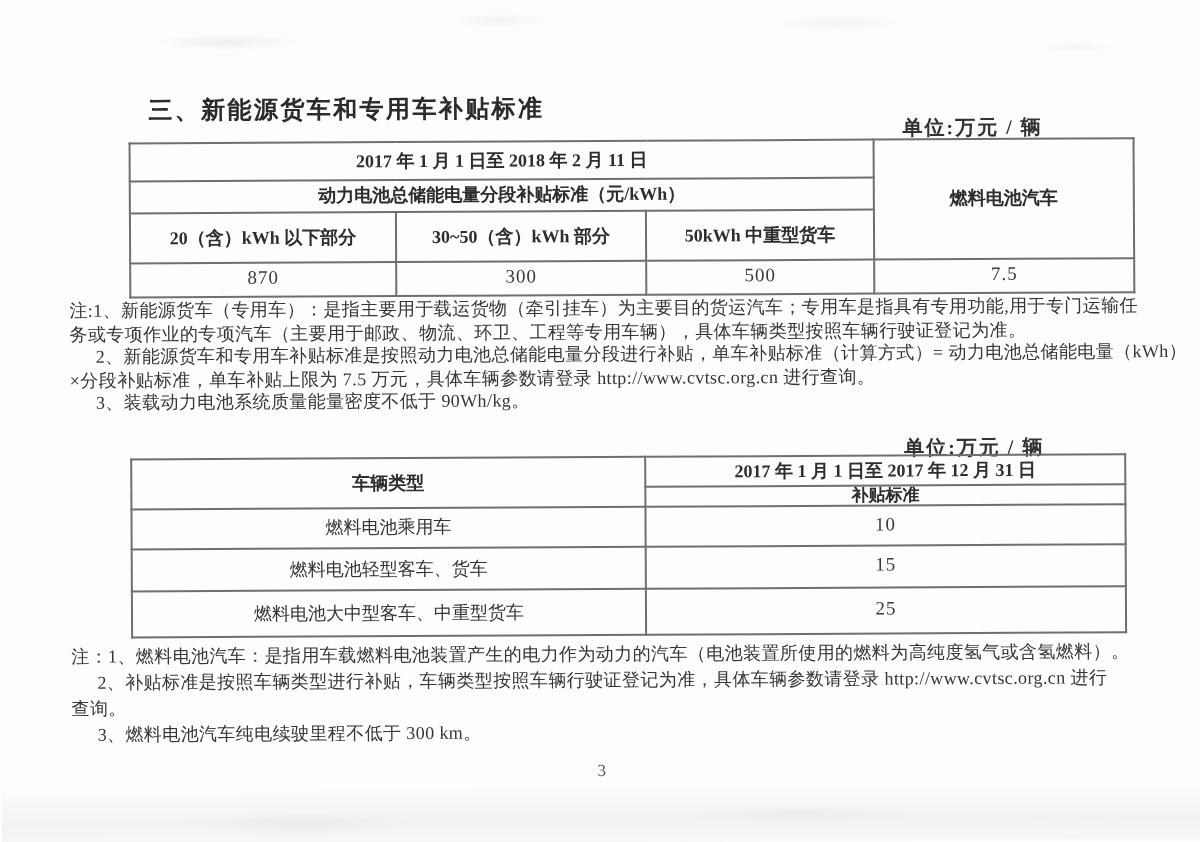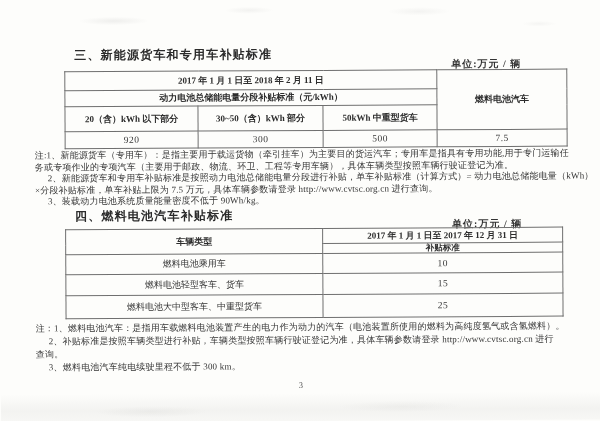--- a/index.html
+++ b/index.html
@@ -74,37 +74,36 @@
     </tr>
     <tr style="height:16px">
       <td colspan="3" class="hdr">动力电池总储能电量分段补贴标准（元/kWh）</td>
     </tr>
     <tr style="height:25px">
       <td class="hdr">20（含）kWh 以下部分</td>
       <td class="hdr">30~50（含）kWh 部分</td>
       <td class="hdr">50kWh 中重型货车</td>
     </tr>
     <tr style="height:17px">
-      <td class="val">920</td>
+      <td class="val">870</td>
       <td class="val">300</td>
       <td class="val">500</td>
       <td class="val">7.5</td>
     </tr>
   </tbody>
     </table>
 
   <div class="notes" id="notes-truck">
     <div class="note-line">注:1、新能源货车（专用车）：是指主要用于载运货物（牵引挂车）为主要目的货运汽车；专用车是指具有专用功能,用于专门运输任</div>
     <div class="note-line">务或专项作业的专项汽车（主要用于邮政、物流、环卫、工程等专用车辆），具体车辆类型按照车辆行驶证登记为准。</div>
     <div class="note-line indent">2、新能源货车和专用车补贴标准是按照动力电池总储能电量分段进行补贴，单车补贴标准（计算方式）= 动力电池总储能电量（kWh）</div>
     <div class="note-line">×分段补贴标准，单车补贴上限为 7.5 万元，具体车辆参数请登录 http://www.cvtsc.org.cn 进行查询。</div>
     <div class="note-line indent">3、装载动力电池系统质量能量密度不低于 90Wh/kg。</div>
   </div>
 
-  <div class="section-title" style="left:75px; top:207px;">四、燃料电池汽车补贴标准</div>
   <div class="unit-label" style="left:452px; top:218px;">单位:万元 / 辆</div>
 
   <table id="fuelcell-table">
     <colgroup>
       <col style="width:257px">
         <col style="width:240px">
     </colgroup>
     <tbody>
         <tr style="height:15px">
       <td rowspan="2" class="hdr">车辆类型</td>

